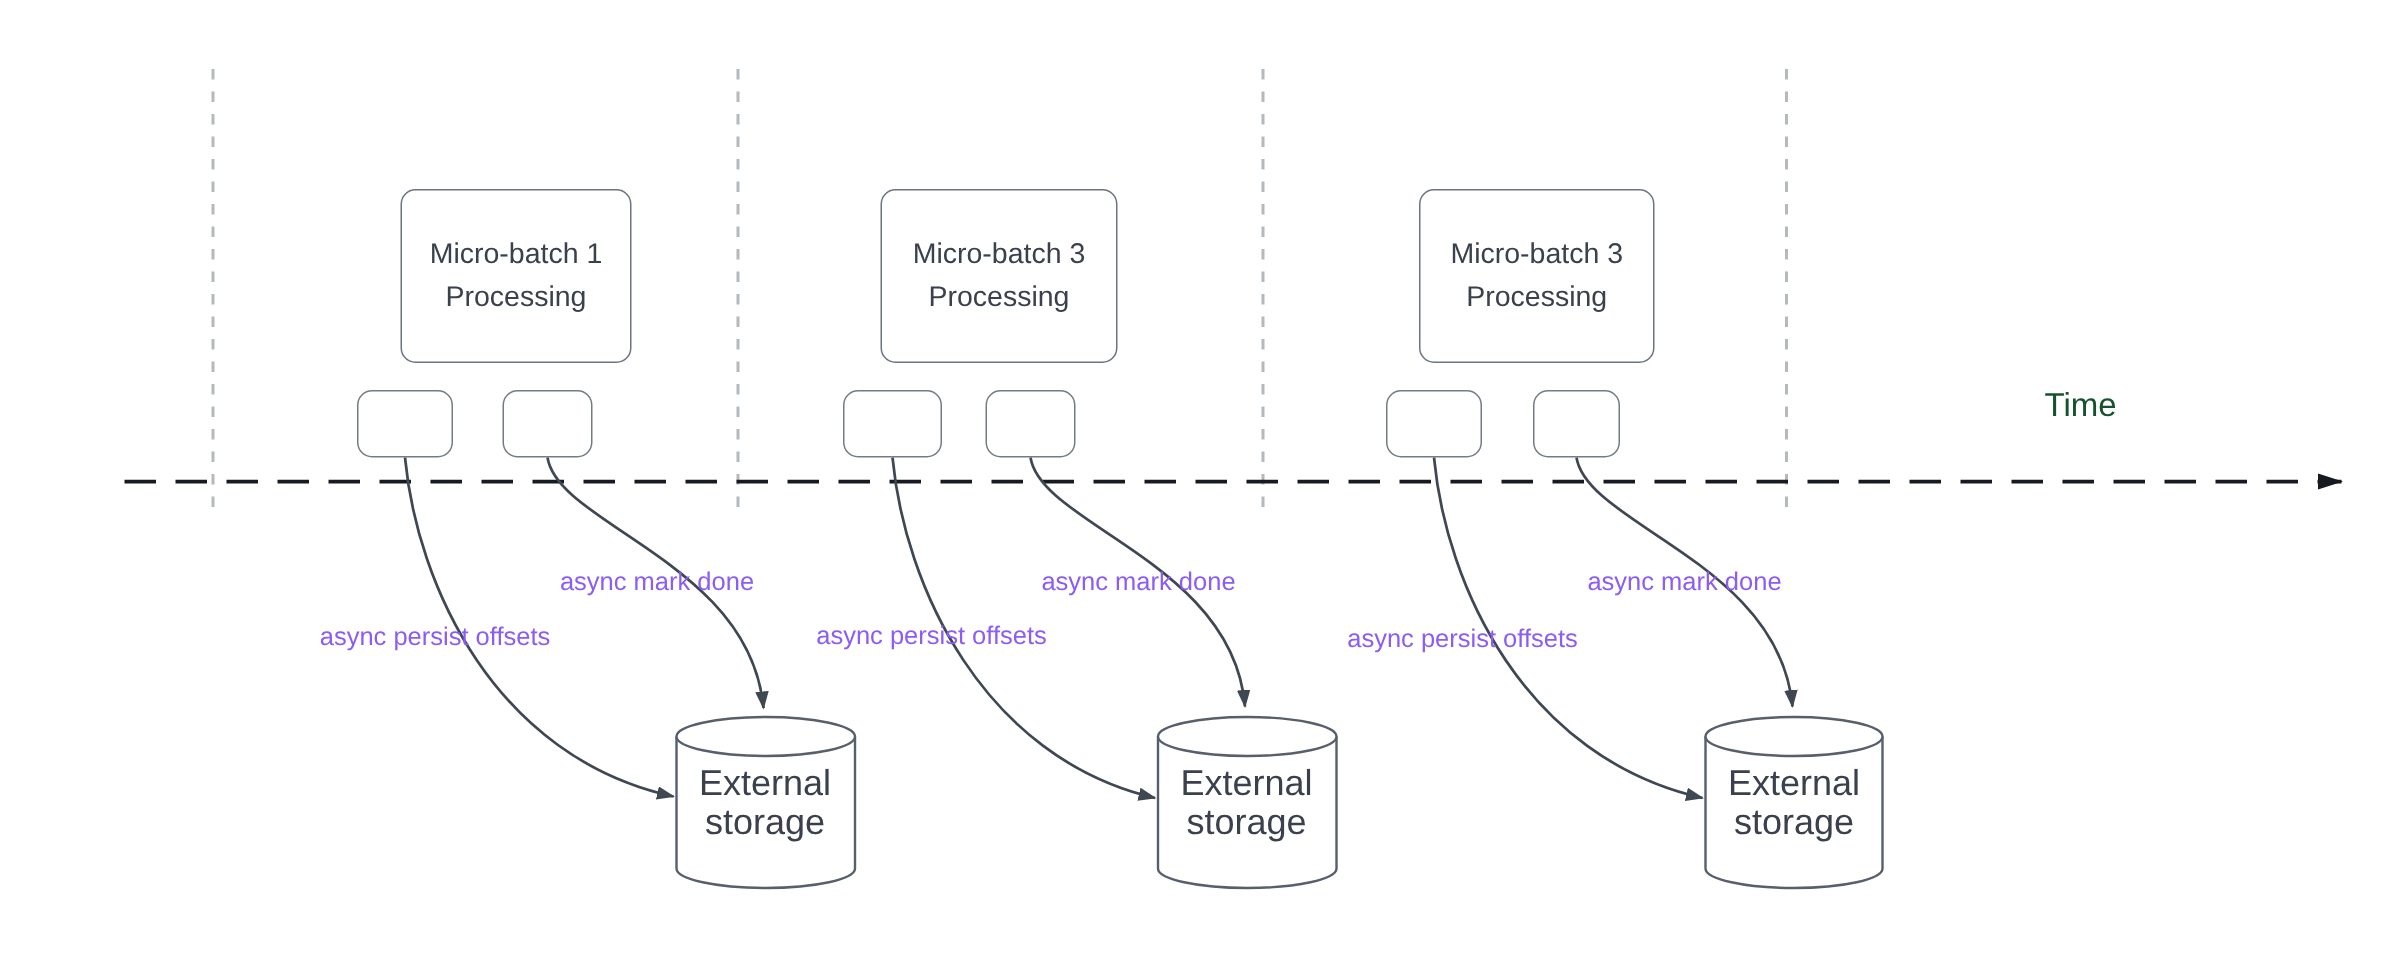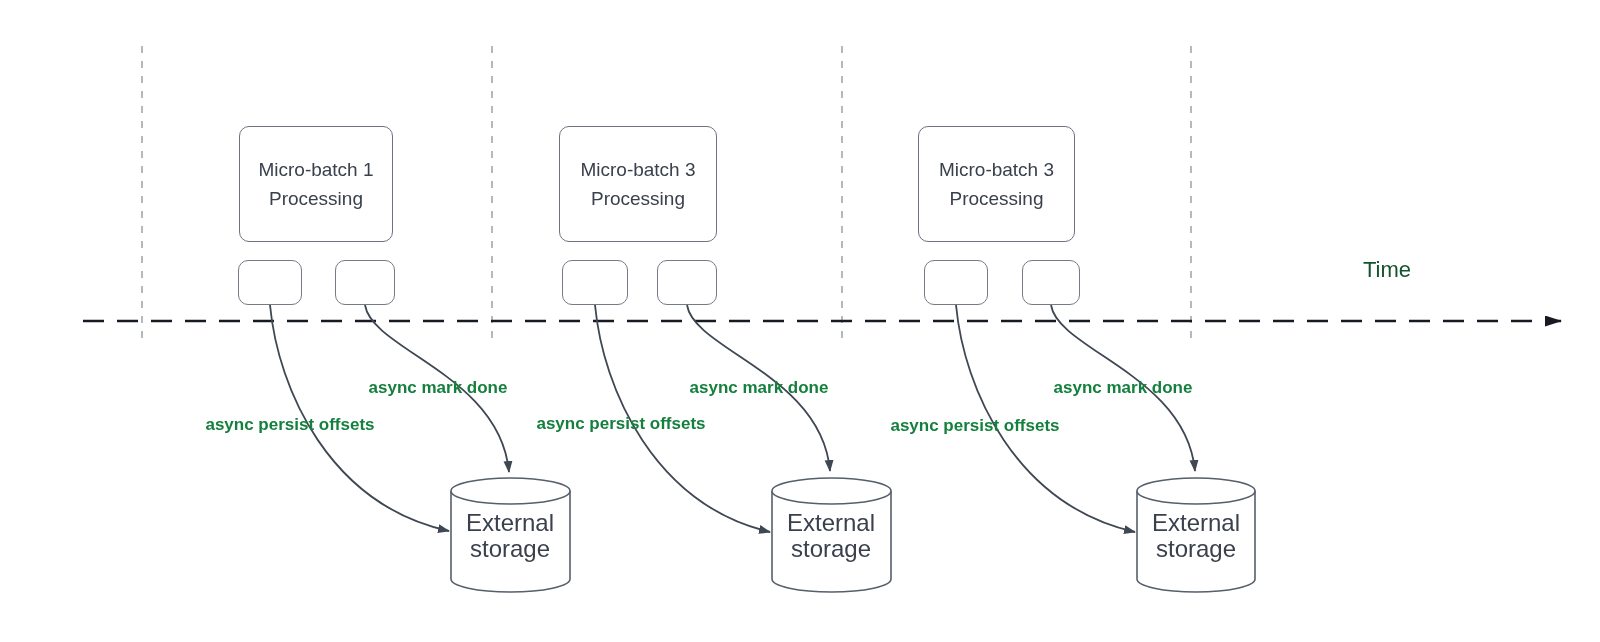--- a/index.html
+++ b/index.html
@@ -4,29 +4,29 @@
 <style>
   html,body{margin:0;padding:0;background:#fff;}
   .canvas{
     position:relative;width:1600px;height:642px;background:#ffffff;overflow:hidden;
     font-family:"Liberation Sans", sans-serif;
   }
   .strokes{position:absolute;left:0;top:0;width:1600px;height:642px;}
   .node{
     position:absolute;background:#ffffff;border:1.5px solid #6d7480;border-radius:10px;
     display:flex;align-items:center;justify-content:center;text-align:center;
-    font-size:19px;line-height:29px;color:#3a414d;white-space:pre-line;box-sizing:border-box;
+    font-size:19px;line-height:29px;color:#3a414d;white-space:pre-line;box-sizing:border-box;margin-left:28px;
   }
   .subbox{
     position:absolute;background:#ffffff;border:1.5px solid #747b85;border-radius:10px;
     box-sizing:border-box;
   }
   .arrow-label{
     position:absolute;transform:translate(-50%,-50%);
-    font-size:17px;font-weight:bold;color:#15803d;white-space:nowrap;
+    font-size:17px;font-weight:normal;color:#8b5cf6;white-space:nowrap;
   }
   .storage-label{
     position:absolute;transform:translate(-50%,-50%);text-align:center;
     font-size:24px;line-height:26px;color:#3a414d;white-space:pre-line;
   }
   .time-label{
     position:absolute;font-size:22px;color:#14532d;
   }
 </style>
 </head>

